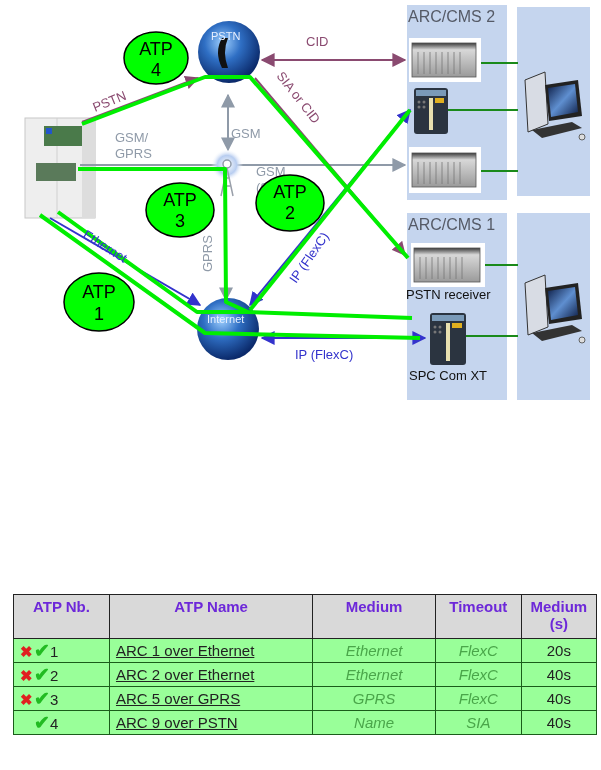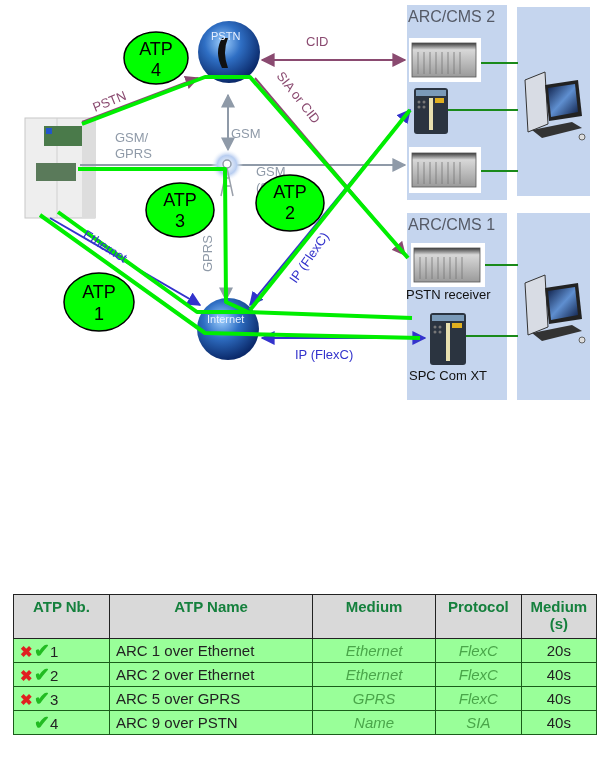--- a/index.html
+++ b/index.html
@@ -1,22 +1,22 @@
 <!DOCTYPE html>
 <html><head>
 <meta charset="utf-8">
 <style>
   html, body { margin:0; padding:0; background:#ffffff; }
   body { width:601px; height:770px; position:relative; overflow:hidden; font-family:"Liberation Sans", sans-serif; }
   #diagram { position:absolute; left:0; top:0; width:601px; height:420px; }
   .lbl { font-family:"Liberation Sans", sans-serif; }
   table.atp { position:absolute; left:13px; top:594px; border-collapse:collapse; width:584px; font-family:"Liberation Sans", sans-serif; font-size:15px; }
-  table.atp th { background:#d9d9d9; border:1px solid #222; font-weight:bold; font-size:15px; padding:3px 4px 0 4px; vertical-align:top; height:40px; color:#15803d; }
+  table.atp th { background:#d9d9d9; border:1px solid #222; font-weight:bold; font-size:15px; padding:3px 4px 0 4px; vertical-align:top; height:40px; color:#6d28d9; }
   table.atp td { background:#99ff99; border:1.5px solid #1a5c1a; height:22px; padding:0 4px; color:#222; }
-  table.atp td.c-name { text-align:left; padding-left:6px; }
+  table.atp td.c-name { text-align:left; padding-left:6px;text-decoration:underline; }
   table.atp td.c-medium, table.atp td.c-protocol { text-align:center; font-style:italic; color:#4aa64a; }
   table.atp td.c-timeout { text-align:center; }
   table.atp td.c-nb { text-align:left; padding-left:6px; white-space:nowrap; }
   .xmark { color:#e02020; font-weight:bold; font-size:15px; display:inline-block; width:14px; }
   .xspacer { display:inline-block; width:14px; }
   .check { color:#22bb22; font-weight:bold; font-size:19px; }
 </style>
 </head>
 <body>
 
@@ -238,21 +238,21 @@
     <text class="lbl" x="99" y="320" font-size="18" text-anchor="middle" fill="#000">1</text>
   </g>
 </svg>
 
 <table class="atp">
   <thead>
     <tr>
       <th style="width:84px;">ATP Nb.</th>
       <th style="width:188px;margin-top:32px;">ATP Name</th>
       <th style="width:110px;">Medium</th>
-      <th style="width:74px;">Protocol</th>
+      <th style="width:74px;">Timeout</th>
       <th style="width:64px;">
         <span>Medium</span><br>
         <span>(s)</span>
       </th>
     </tr>
   </thead>
   <tbody>
     <tr>
       <td class="c-nb"><span class="xmark">✖</span><span class="check">✔</span><span>1</span></td>
       <td class="c-name">ARC 1 over Ethernet</td>

